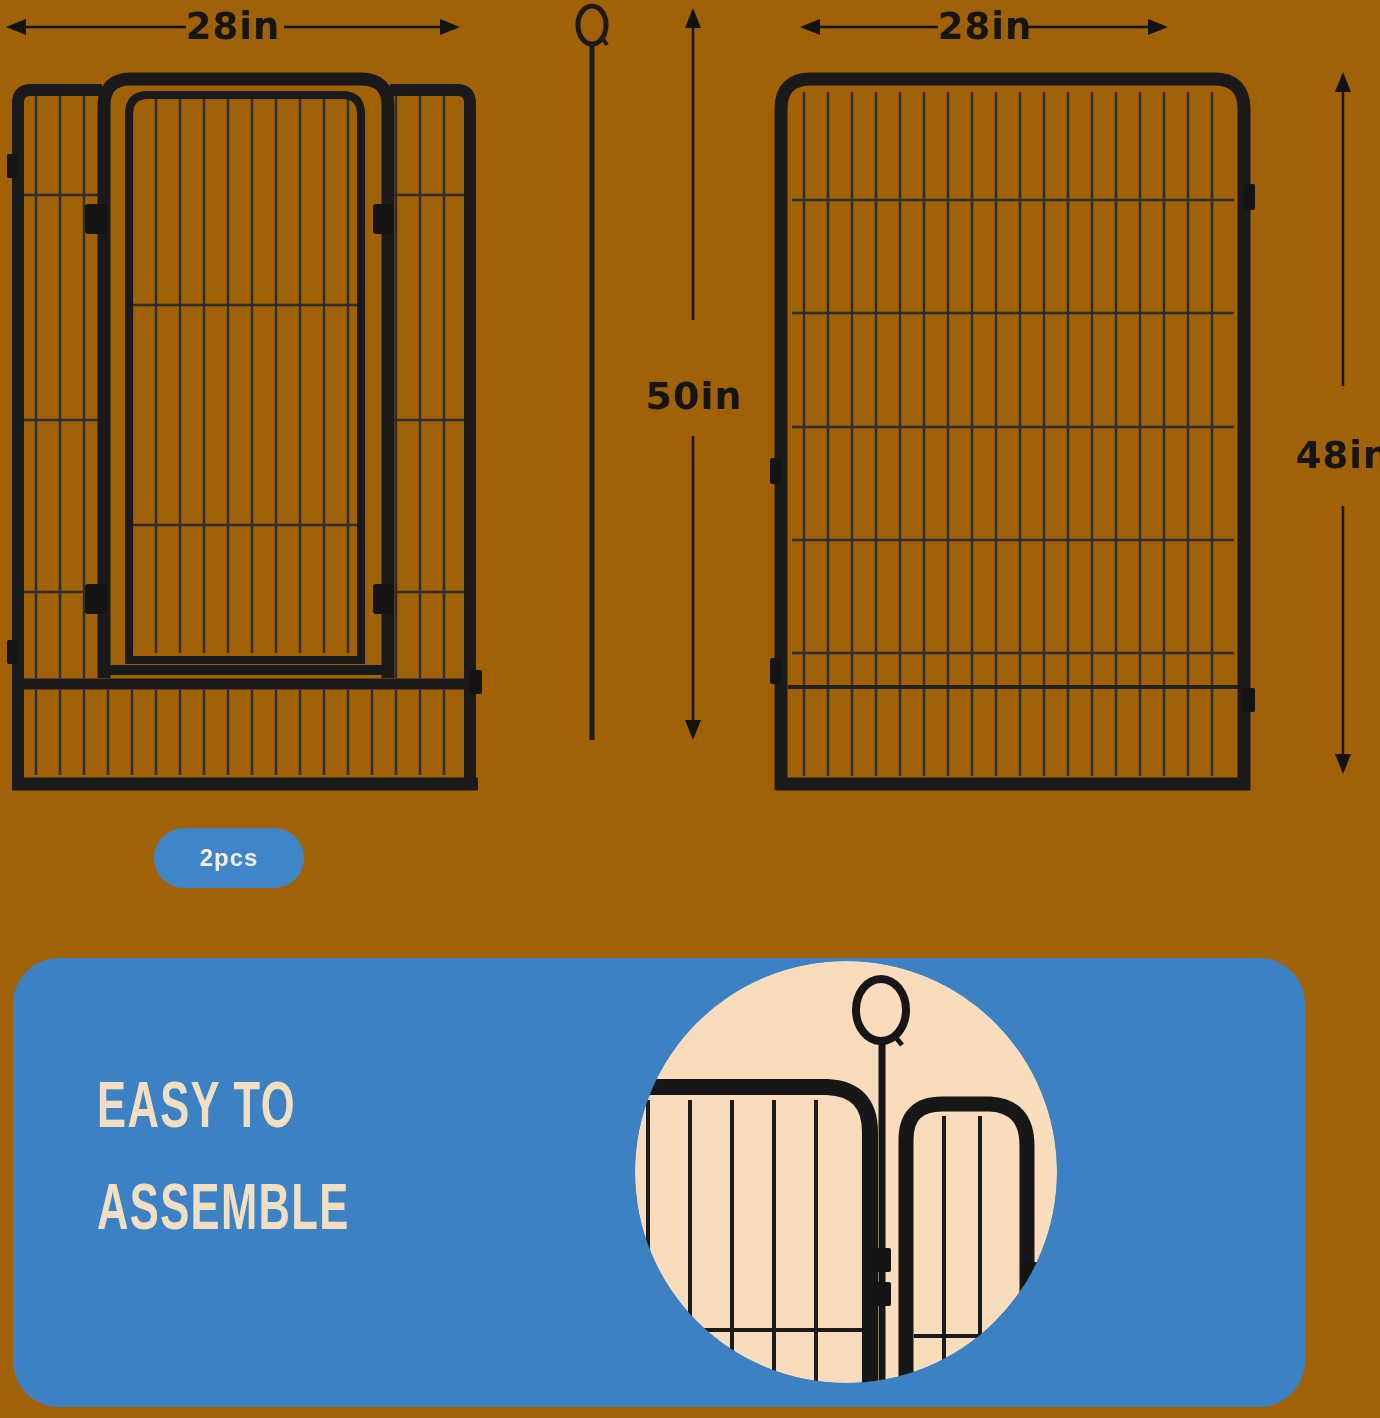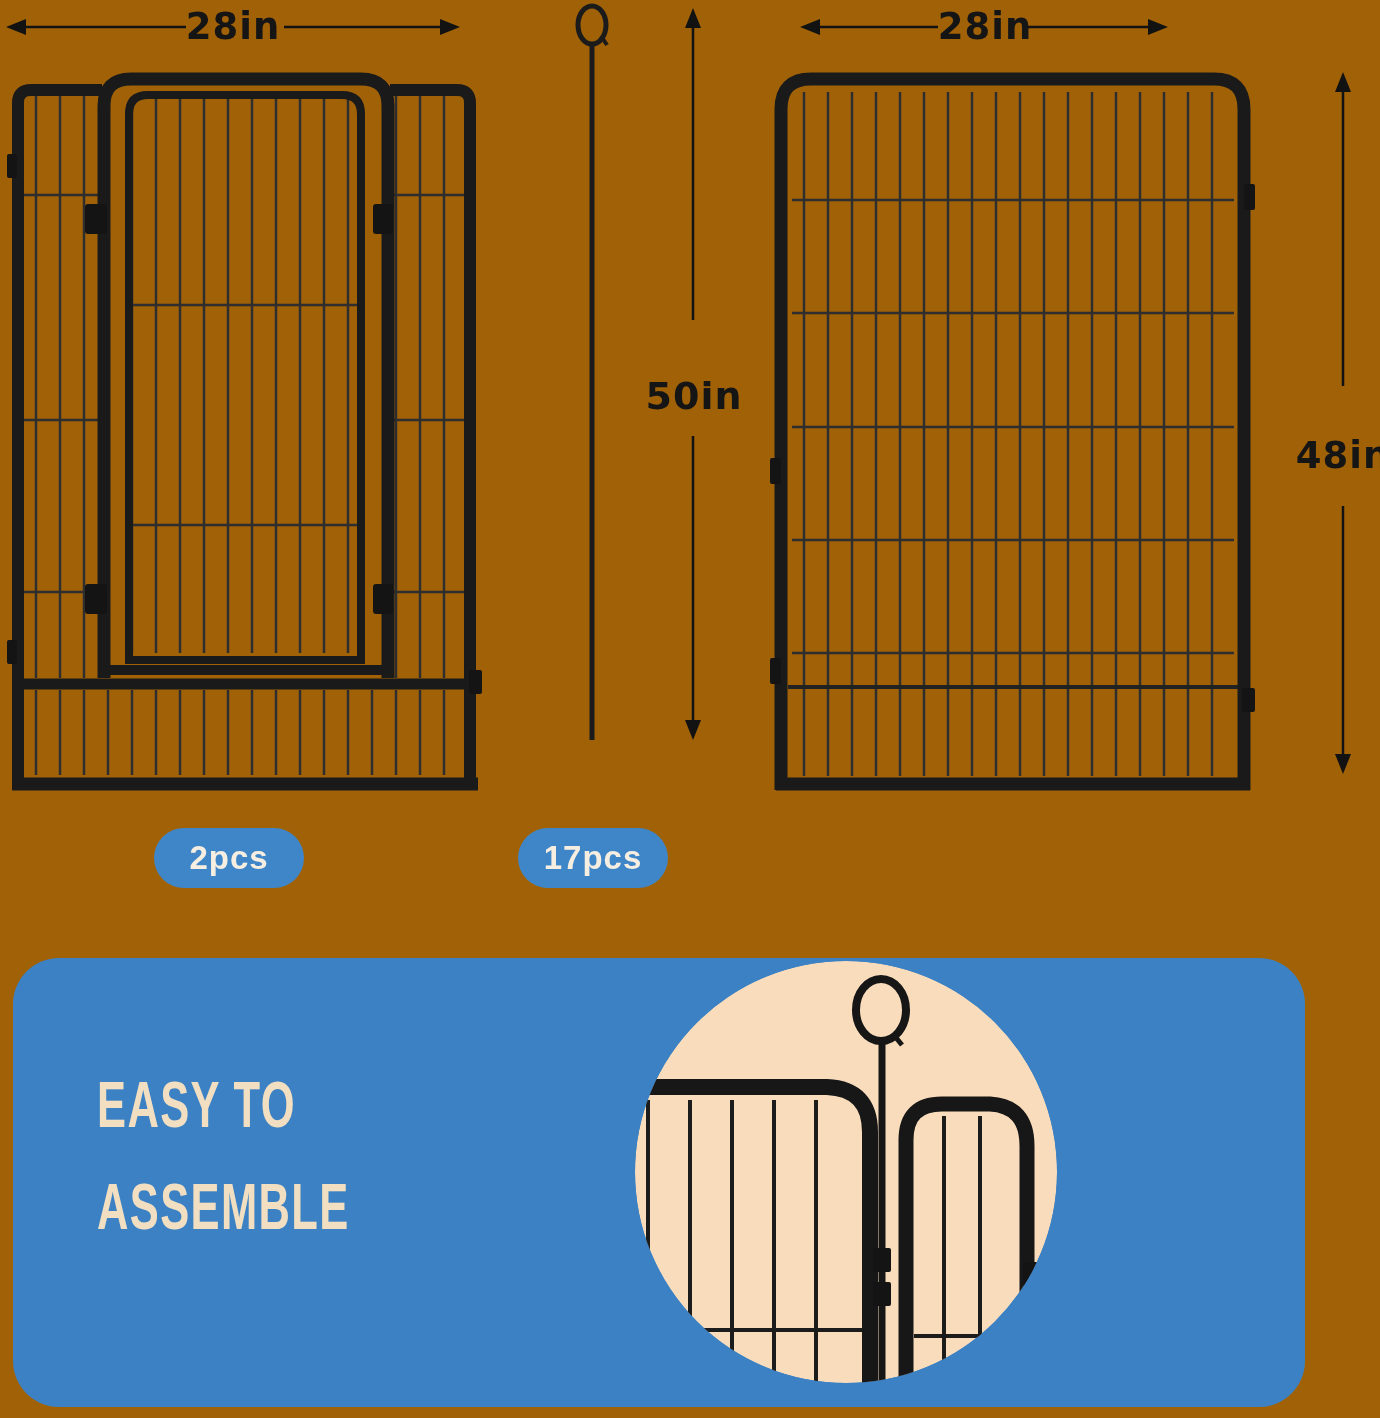--- a/index.html
+++ b/index.html
@@ -18,21 +18,21 @@
     font-size:37px; font-weight:700; letter-spacing:1px;
     white-space:nowrap;
   }
 
   
   .badge {
     position:absolute; width:150px; height:60px; border-radius:30px;
     background:var(--badge-blue, #3f86c8);
     color:var(--badge-text, #f6eee1);
     font-family:"Liberation Sans", sans-serif;
-    font-size:33px; font-weight:600;
+    font-size:24px; font-weight:600;
     display:flex; align-items:center; justify-content:center;
     letter-spacing:1px;
   }
 
   
   .banner {
     position:absolute; left:13px; top:958px; width:1292px; height:449px;
     background:var(--banner-blue, #3b81c3); border-radius:46px;
   }
   .banner-line {
@@ -149,21 +149,20 @@
   <div class="dim-label" style="left:173px; top:5px; width:120px;">28in</div>
 
   <div class="dim-label" style="left:925px; top:5px; width:120px;">28in</div>
 
   <div class="dim-label" style="left:633px; top:352px; width:122px; font-size:38px;margin-top:22px;">50in</div>
 
   <div class="dim-label" style="left:1295px; top:434px; width:96px;">48in</div>
 
   <div class="badge" style="left:154px; top:828px;">2pcs</div>
 
-  <div class="badge" style="left:518px; top:828px;">17pcs</div>
 
 
   <div class="banner"></div>
 
   <div class="banner-line" id="banner-line-1">EASY TO</div>
   <div class="banner-line" id="banner-line-2">ASSEMBLE</div>
 
   <svg class="abs" style="left:620px; top:950px;" width="460" height="460" viewBox="0 0 460 460">
     <defs>
       <clipPath id="insetClip">

